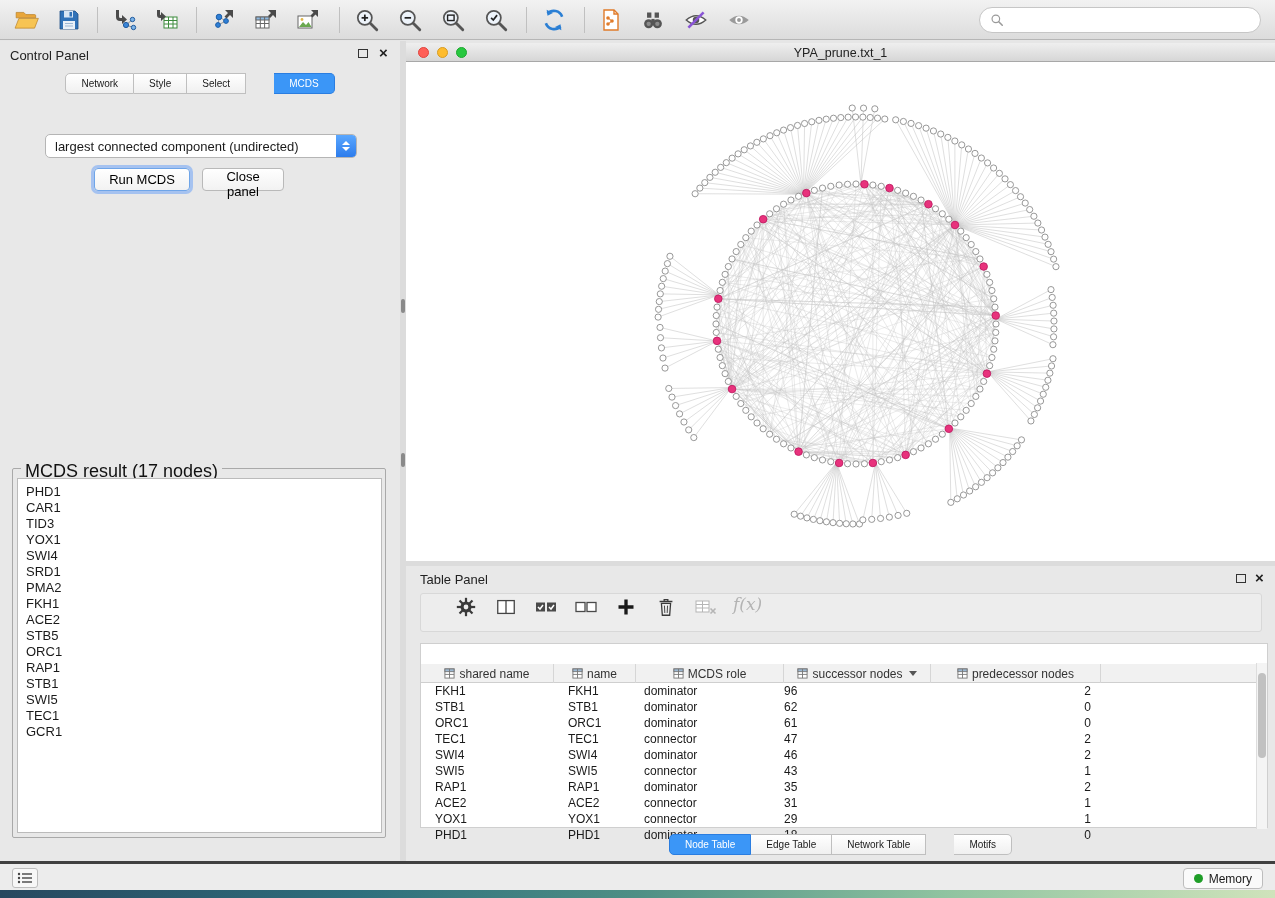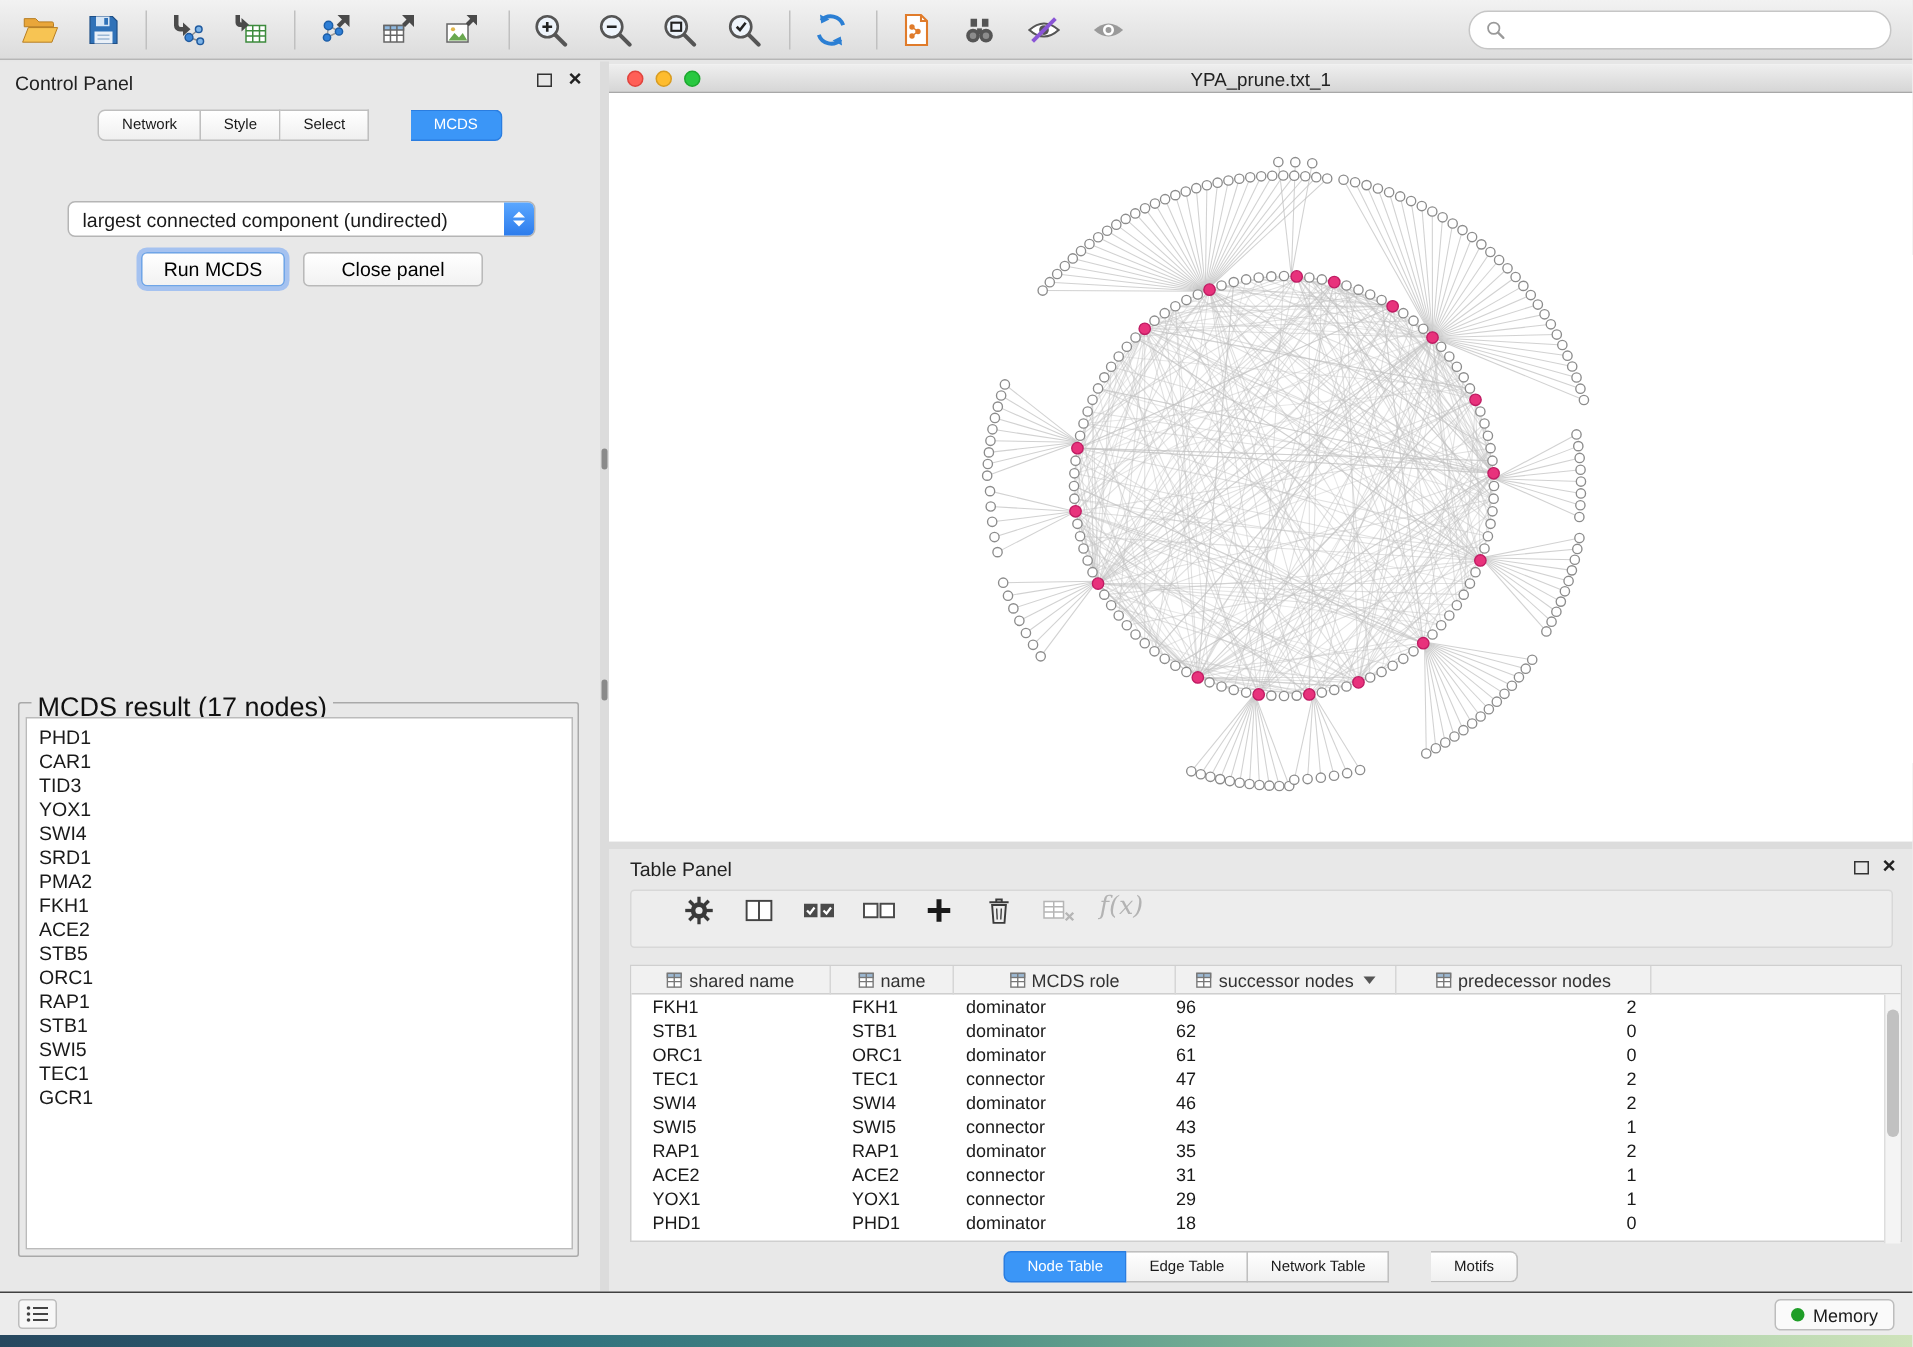--- a/index.html
+++ b/index.html
@@ -37,21 +37,21 @@
     border:1px solid #b5b5b5; border-radius:5px; display:flex; align-items:center; cursor:pointer; }
   .dd-text { flex:1; padding-left:9px; font-size:13px; white-space:nowrap; overflow:hidden; }
   .dd-cap { width:20px; height:22px; border-radius:0 4px 4px 0; background:linear-gradient(#5aa7ff,#2d7cec);
     display:flex; flex-direction:column; align-items:center; justify-content:center; gap:2px; }
   .dd-cap .up { width:0; height:0; border-left:4px solid transparent; border-right:4px solid transparent; border-bottom:4px solid #fff; }
   .dd-cap .down { width:0; height:0; border-left:4px solid transparent; border-right:4px solid transparent; border-top:4px solid #fff; }
 
   .btn { position:absolute; height:23px; background:linear-gradient(#ffffff,#f2f2f2); border:1px solid #b9b9b9;
     border-radius:4px; font-size:13px; font-family:"Liberation Sans", sans-serif; cursor:pointer; padding:0 14px; }
   #run-btn { left:94px; top:127px; width:96px; border-color:#6fa5e8; box-shadow:0 0 0 3px rgba(84,148,250,.45); }
-  #close-panel-btn { left:202px; top:127px; width:120px; }
+  #close-panel-btn { left:202px; top:127px; width:82px; }
 
   .groupbox { position:absolute; left:12px; top:427px; width:374px; height:370px; border:1px solid #a9a9a9; border-radius:2px; }
   .legend { position:absolute; left:8px; top:-8px; background:#e8e8e8; padding:0 4px; font-size:18px; color:#111; }
   #mcds-list { position:absolute; left:4px; top:9px; width:365px; height:355px; background:#fff; border:1px solid #bbb; overflow:hidden; padding-top:5px; }
   .mcds-item { height:16px; line-height:16px; padding-left:8px; font-size:13px; cursor:default; }
 
   
   #v-splitter { position:absolute; left:400px; top:41px; width:6px; height:820px; background:#dcdcdc; cursor:col-resize; }
   .grip { position:absolute; left:1px; width:4px; height:14px; background:#8a8a8a; border-radius:2px; }
   .g1 { top:258px; } .g2 { top:412px; }
@@ -72,39 +72,39 @@
   #table-panel .panel-title { left:14px; top:6px; }
   #table-panel .float-icon { left:830px; top:8px; }
   #table-panel .close-icon { left:849px; top:4px; }
   .tp-toolbar { position:absolute; left:14px; top:27px; width:842px; height:39px; background:#ededed;
     border:1px solid #d8d8d8; border-radius:3px; display:flex; gap:14px; padding-left:32px; }
   .tp-icon { width:26px; height:26px; display:flex; align-items:center; justify-content:center; cursor:pointer; background:transparent; border:none; }
   .tp-icon.disabled { cursor:default; }
   .fx { font-family:"DejaVu Serif", serif; font-style:italic; font-size:17px; color:#b3b3b3; }
 
   .ttable { position:absolute; left:14px; top:77px; width:848px; height:185px; background:#fff; border:1px solid #cfcfcf; }
-  .thead { display:flex; height:19px; background:#f1f1f1; border-bottom:1px solid #cfcfcf; }
+  .thead { display:flex; height:19px; background:#f1f1f1; border-bottom:1px solid #cfcfcf;margin-top:20px; }
   .th { display:flex; align-items:center; justify-content:center; gap:4px; font-size:12px; color:#333;
     border-right:1px solid #d6d6d6; height:19px; cursor:pointer; }
   .caret { width:0; height:0; border-left:4px solid transparent; border-right:4px solid transparent; border-top:5px solid #555; margin-left:2px; }
   .tbody { position:relative; height:166px; overflow:hidden; }
   .trow { display:flex; height:16px; line-height:16px; font-size:12px; cursor:default; }
   .tcell { overflow:hidden; white-space:nowrap; }
   .c0 { width:133px; padding-left:14px; }
   .c1 { width:82px; padding-left:14px; }
   .c2 { width:148px; padding-left:8px; }
   .c3 { width:147px; text-align:left; padding-right:10px; }
   .c4 { width:170px; text-align:right; padding-right:10px; }
   .vscroll { position:absolute; right:0; top:19px; width:11px; height:166px; background:#f4f4f4; border-left:1px solid #ddd; }
   .vthumb { position:absolute; left:1px; top:10px; width:8px; height:85px; background:#c1c1c1; border-radius:4px; }
 
   .table-tabs { position:absolute; left:0; top:268px; width:869px; display:flex; justify-content:center; }
 
   
-  #status-bar { position:absolute; left:0; top:861px; width:1275px; height:29px; background:#ececec; border-top:1px solid #404040;text-align:center; }
+  #status-bar { position:absolute; left:0; top:861px; width:1275px; height:29px; background:#ececec; border-top:3px solid #404040;text-align:center; }
   .list-btn { position:absolute; left:12px; top:4px; width:26px; height:20px; background:#f7f7f7; border:1px solid #bdbdbd; border-radius:3px;
     display:flex; align-items:center; justify-content:center; cursor:pointer; }
   .memory-pill { position:absolute; right:12px; top:4px; height:21px; background:#fafafa; border:1px solid #bdbdbd; border-radius:4px;
     display:flex; align-items:center; gap:6px; padding:0 10px; font-size:12px; cursor:pointer; }
   .mem-dot { width:9px; height:9px; border-radius:50%; background:#1f9e28; display:inline-block; }
 
   #wallpaper-strip { position:absolute; left:0; top:890px; width:1275px; height:8px;
     background:linear-gradient(90deg,#27485f,#2e6f7d 28%,#4e8f85 50%,#8fc3a0 74%,#cfe3bb); }
 </style>
 </head>

